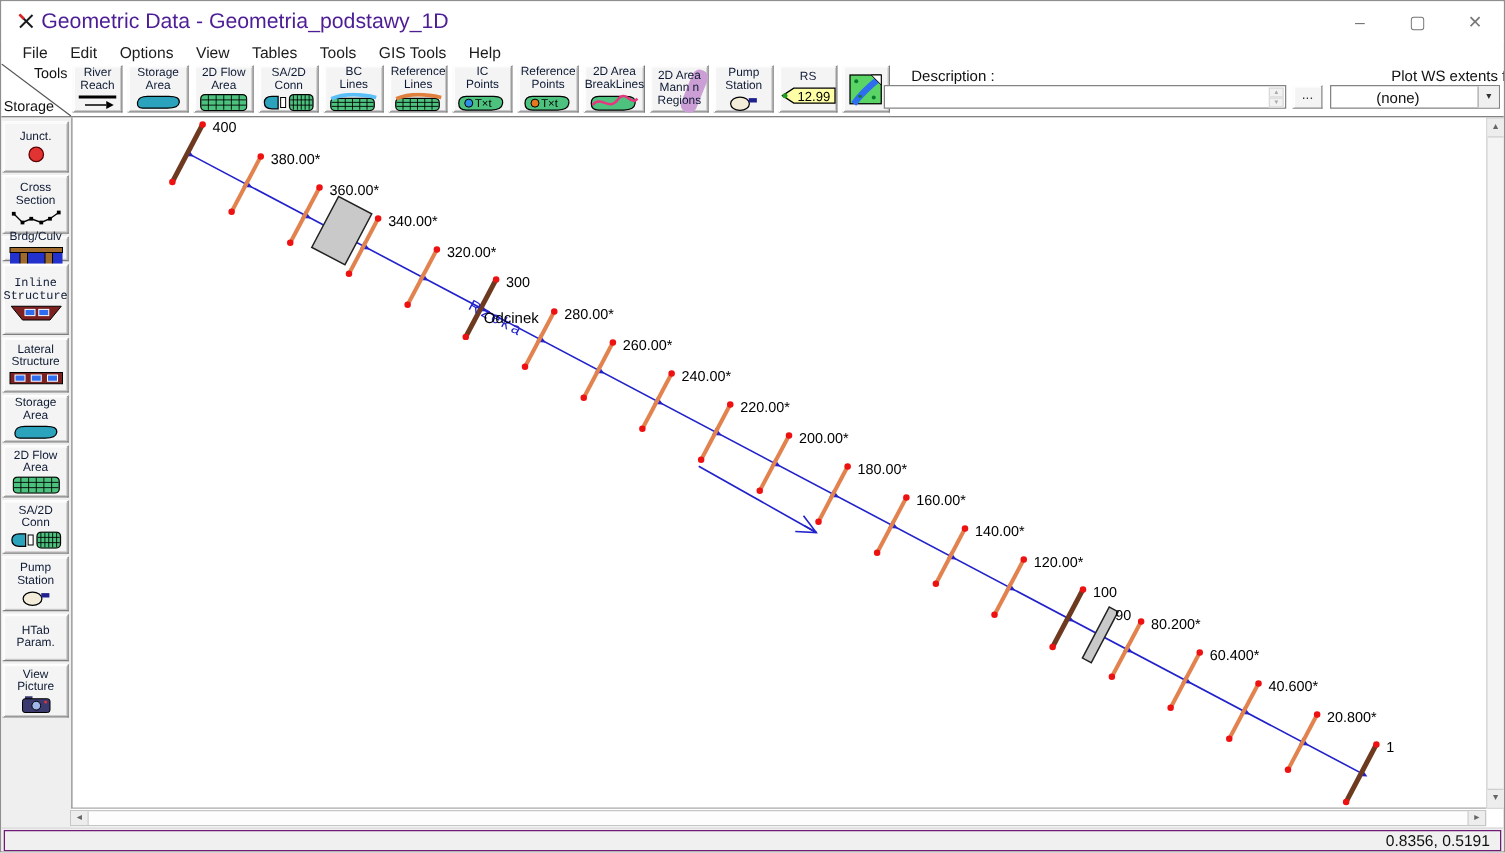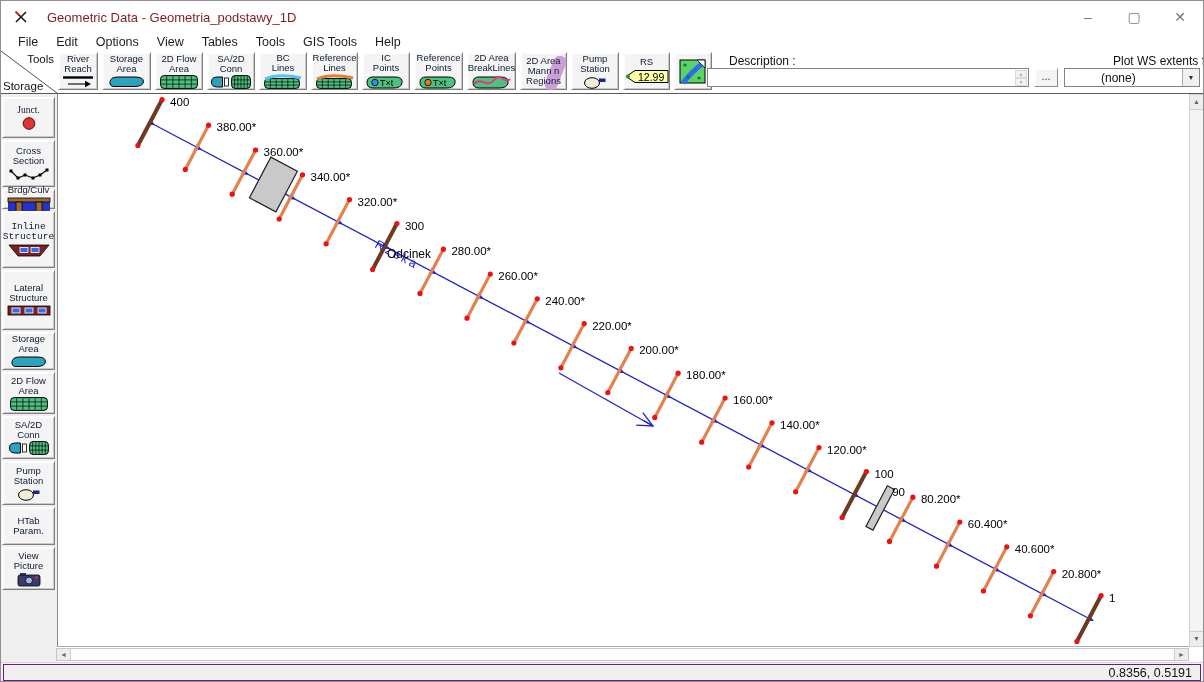--- a/index.html
+++ b/index.html
@@ -1,20 +1,20 @@
 <!DOCTYPE html>
 <html><head>
 <meta charset="utf-8">
 <style>
   html,body{margin:0;padding:0;background:#dcdcdc;font-family:"Liberation Sans",sans-serif;}
   .window{position:relative;width:1204px;height:682px;background:#fff;border:1px solid #8f8f8f;box-sizing:border-box;overflow:hidden;}
   
   .titlebar{position:absolute;left:0;top:0;width:100%;height:32px;background:#fff;display:flex;align-items:center;}
   .app-icon{margin-left:12px;width:16px;height:16px;}
-  .title-text{margin-left:18px;font-size:13px;color:#7f1d1d;}
+  .title-text{margin-left:4px;font-size:17px;color:#4c1d95;}
   .win-controls{position:absolute;right:0;top:0;height:32px;display:flex;}
   .win-btn{width:46px;height:32px;display:flex;align-items:center;justify-content:center;color:#777;font-size:14px;}
   
   .menubar{position:absolute;left:0;top:31px;width:100%;height:19px;background:#fff;display:flex;align-items:center;padding-left:8px;box-sizing:border-box;}
   .menu-item{font-size:12.5px;color:#1c1c1c;padding:0 9px;white-space:nowrap;text-align:right;}
   
   .toolbar{position:absolute;left:0;top:50px;width:100%;height:42px;background:#fff;}
   .corner{position:absolute;left:0;top:0;width:56px;height:42px;}
   .corner .c-top{position:absolute;right:3px;top:2px;font-size:11.5px;color:#111;}
   .corner .c-bottom{position:absolute;left:2px;bottom:1px;font-size:11.5px;color:#111;}
@@ -242,21 +242,21 @@
     <span class="profile-label">Plot WS extents for Profile:</span>
     <div class="profile-select">
       <span class="profile-value">(none)</span>
       <span class="dd-btn">▼</span>
     </div>
   </div>
 
   <div class="main">
     <div class="sidebar" id="sidebar">
         <div style="height: 3px;"></div>
-        <div class="sbtn" style="height: 41px; font-family: Liberation Serif, serif;">
+        <div class="sbtn" style="height: 41px;">
           <span class="slabel">Junct.</span>
           <span class="sicon"><svg width="16" height="15">
               <circle cx="8" cy="7.5" r="5.8" fill="#e23333" stroke="#5e0000" stroke-width="1"></circle>
             </svg></span>
         </div>
         <div class="sbtn" style="height: 47px;">
           <span class="slabel">Cross</span>
           <span class="slabel">Section</span>
           <span class="sicon"><svg width="42" height="15">
               <polyline points="3,4 10,11 17,8 25,11 32,8 39,3" fill="none" stroke="#000" stroke-width="1.1"></polyline>
@@ -281,21 +281,21 @@
         </div>
         <div class="sbtn" style="height: 57px; font-family: Liberation Mono, monospace;">
           <span class="slabel">Inline</span>
           <span class="slabel">Structure</span>
           <span class="sicon"><svg width="44" height="15">
               <path d="M2,2 L42,2 L33,13 L11,13 Z" fill="#7d2020" stroke="#000" stroke-width="0.8"></path>
               <rect x="13" y="4.5" width="8" height="5" fill="#2f6df0" stroke="#fff" stroke-width="0.8"></rect>
               <rect x="24" y="4.5" width="8" height="5" fill="#2f6df0" stroke="#fff" stroke-width="0.8"></rect>
             </svg></span>
         </div>
-        <div class="sbtn" style="height: 60px;">
+        <div class="sbtn" style="height: 44px;">
           <span class="slabel">Lateral</span>
           <span class="slabel">Structure</span>
           <span class="sicon"><svg width="44" height="13">
               <rect x="1" y="2" width="42" height="9" fill="#7d2020" stroke="#000" stroke-width="0.8"></rect>
               <rect x="5" y="4" width="8" height="5" fill="#2f6df0" stroke="#fff" stroke-width="0.8"></rect>
               <rect x="18" y="4" width="8" height="5" fill="#2f6df0" stroke="#fff" stroke-width="0.8"></rect>
               <rect x="31" y="4" width="8" height="5" fill="#2f6df0" stroke="#fff" stroke-width="0.8"></rect>
             </svg></span>
         </div>
         <div class="sbtn" style="height: 38px;">

